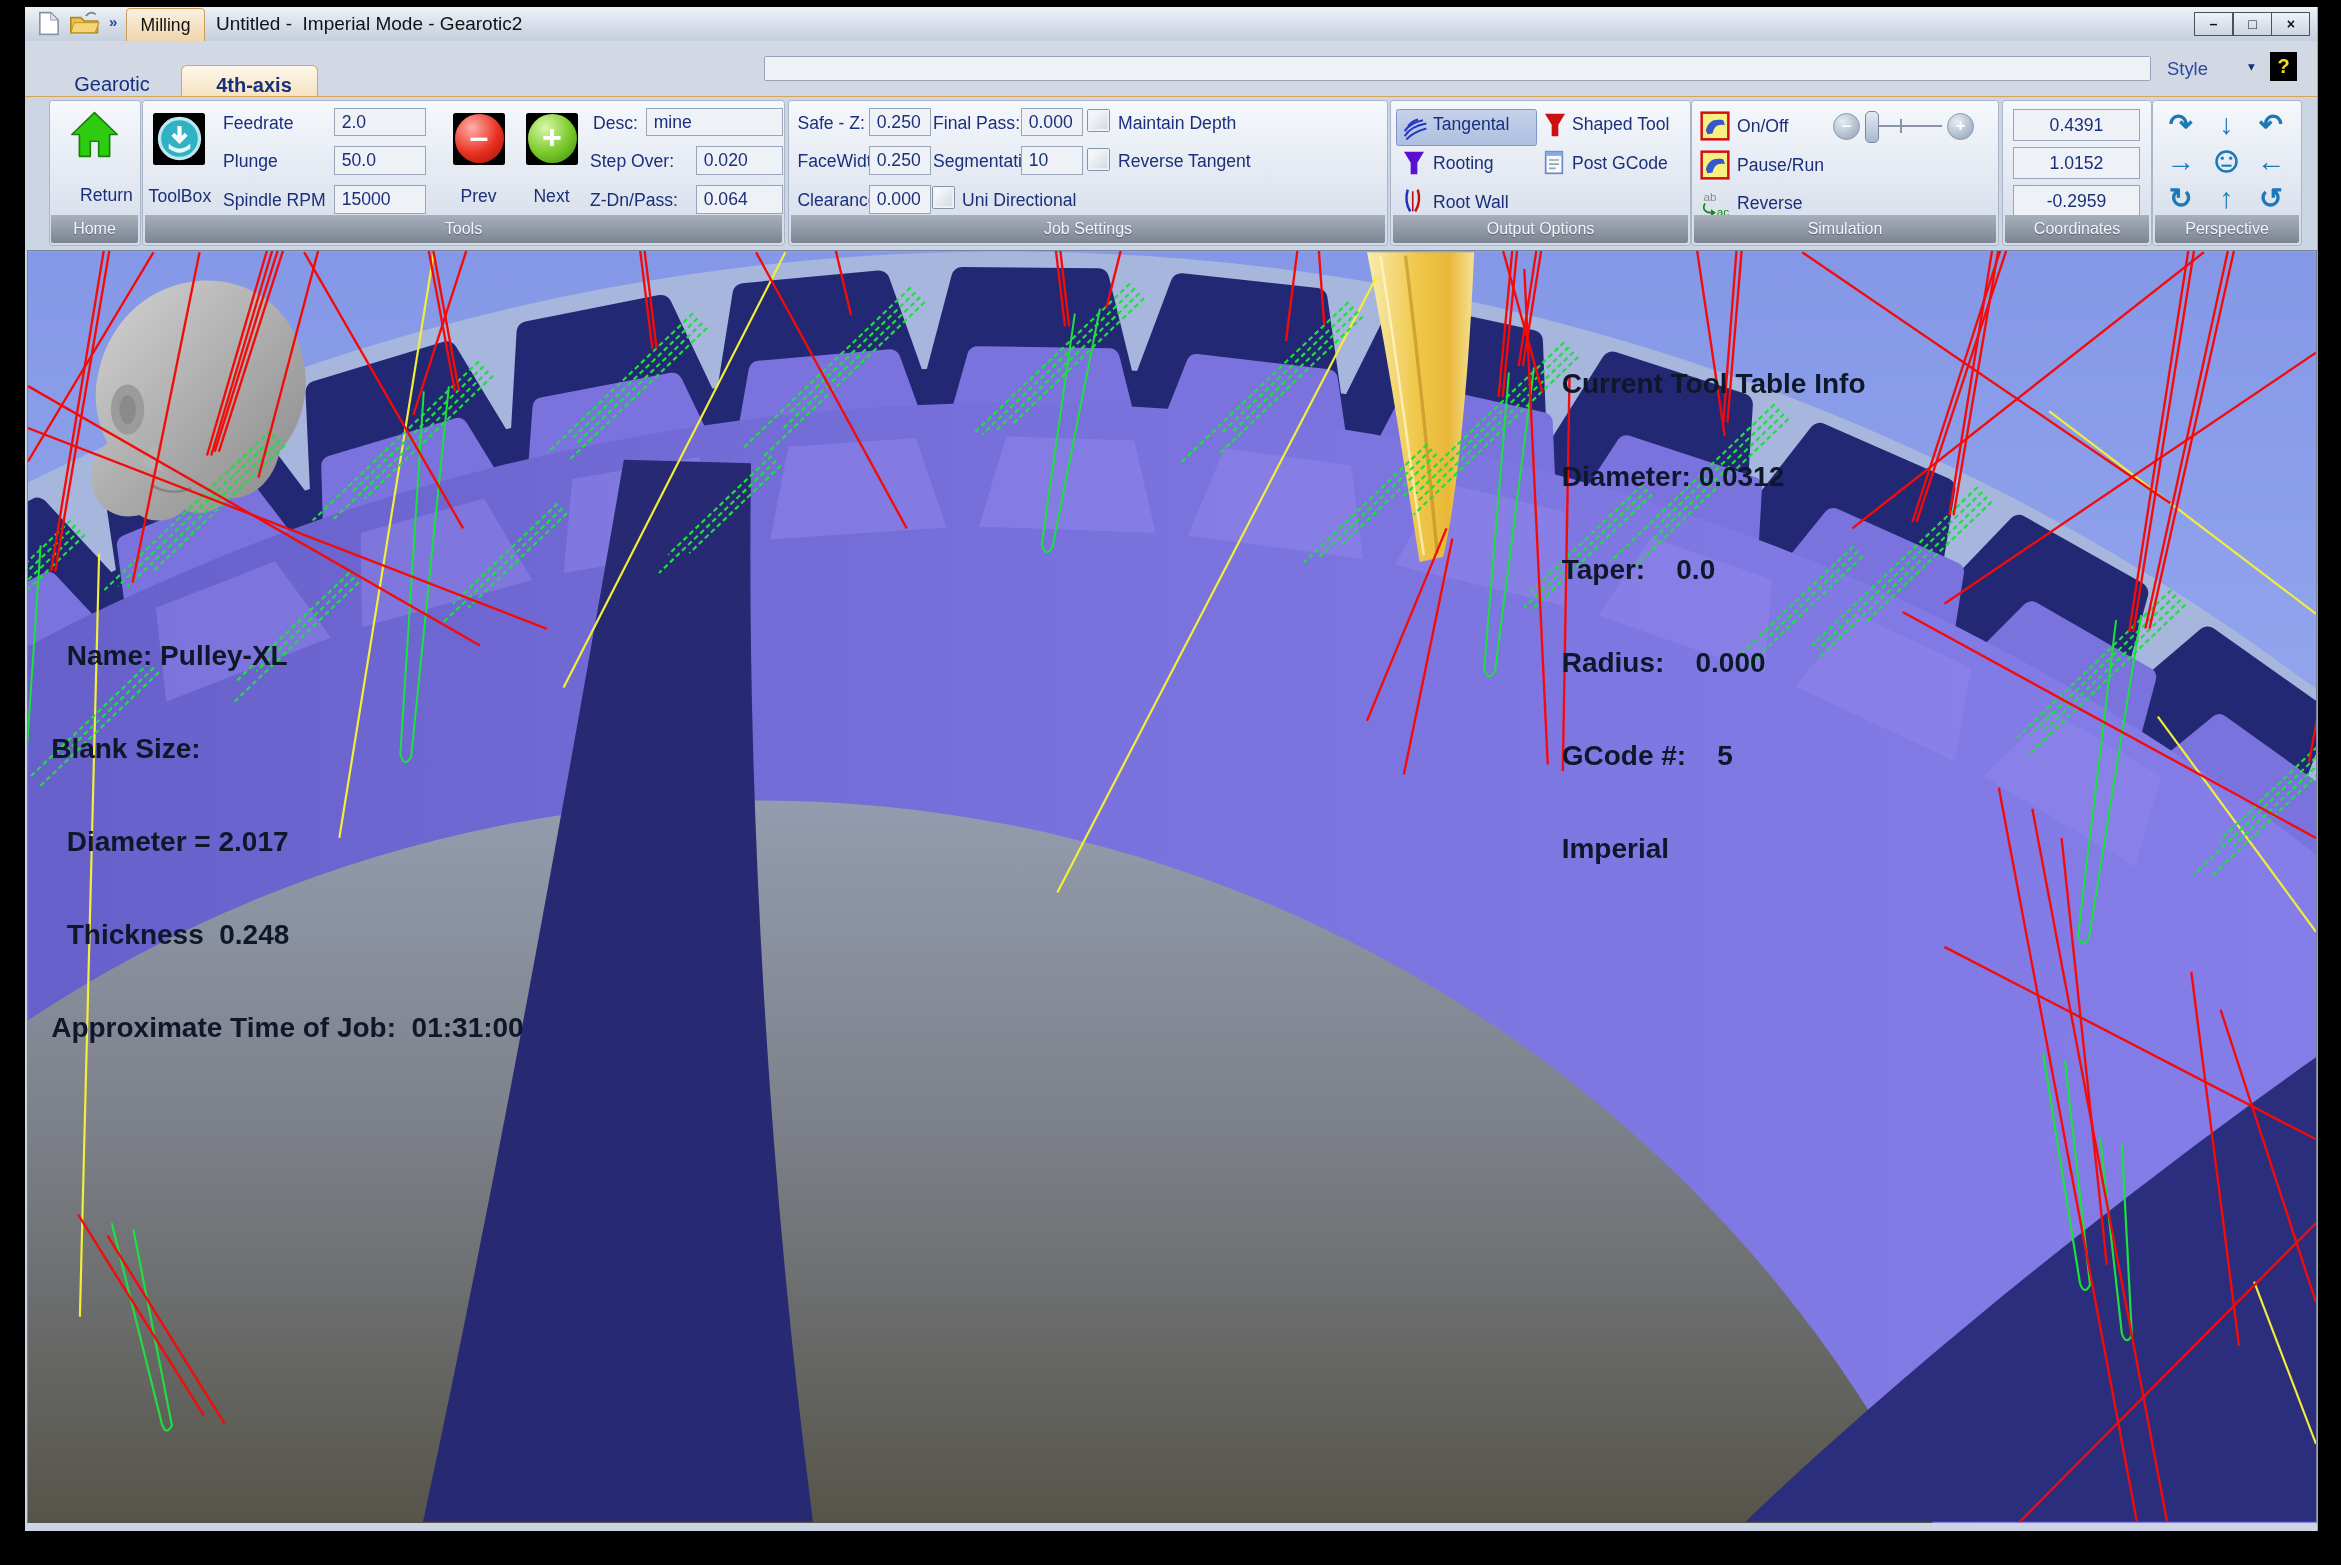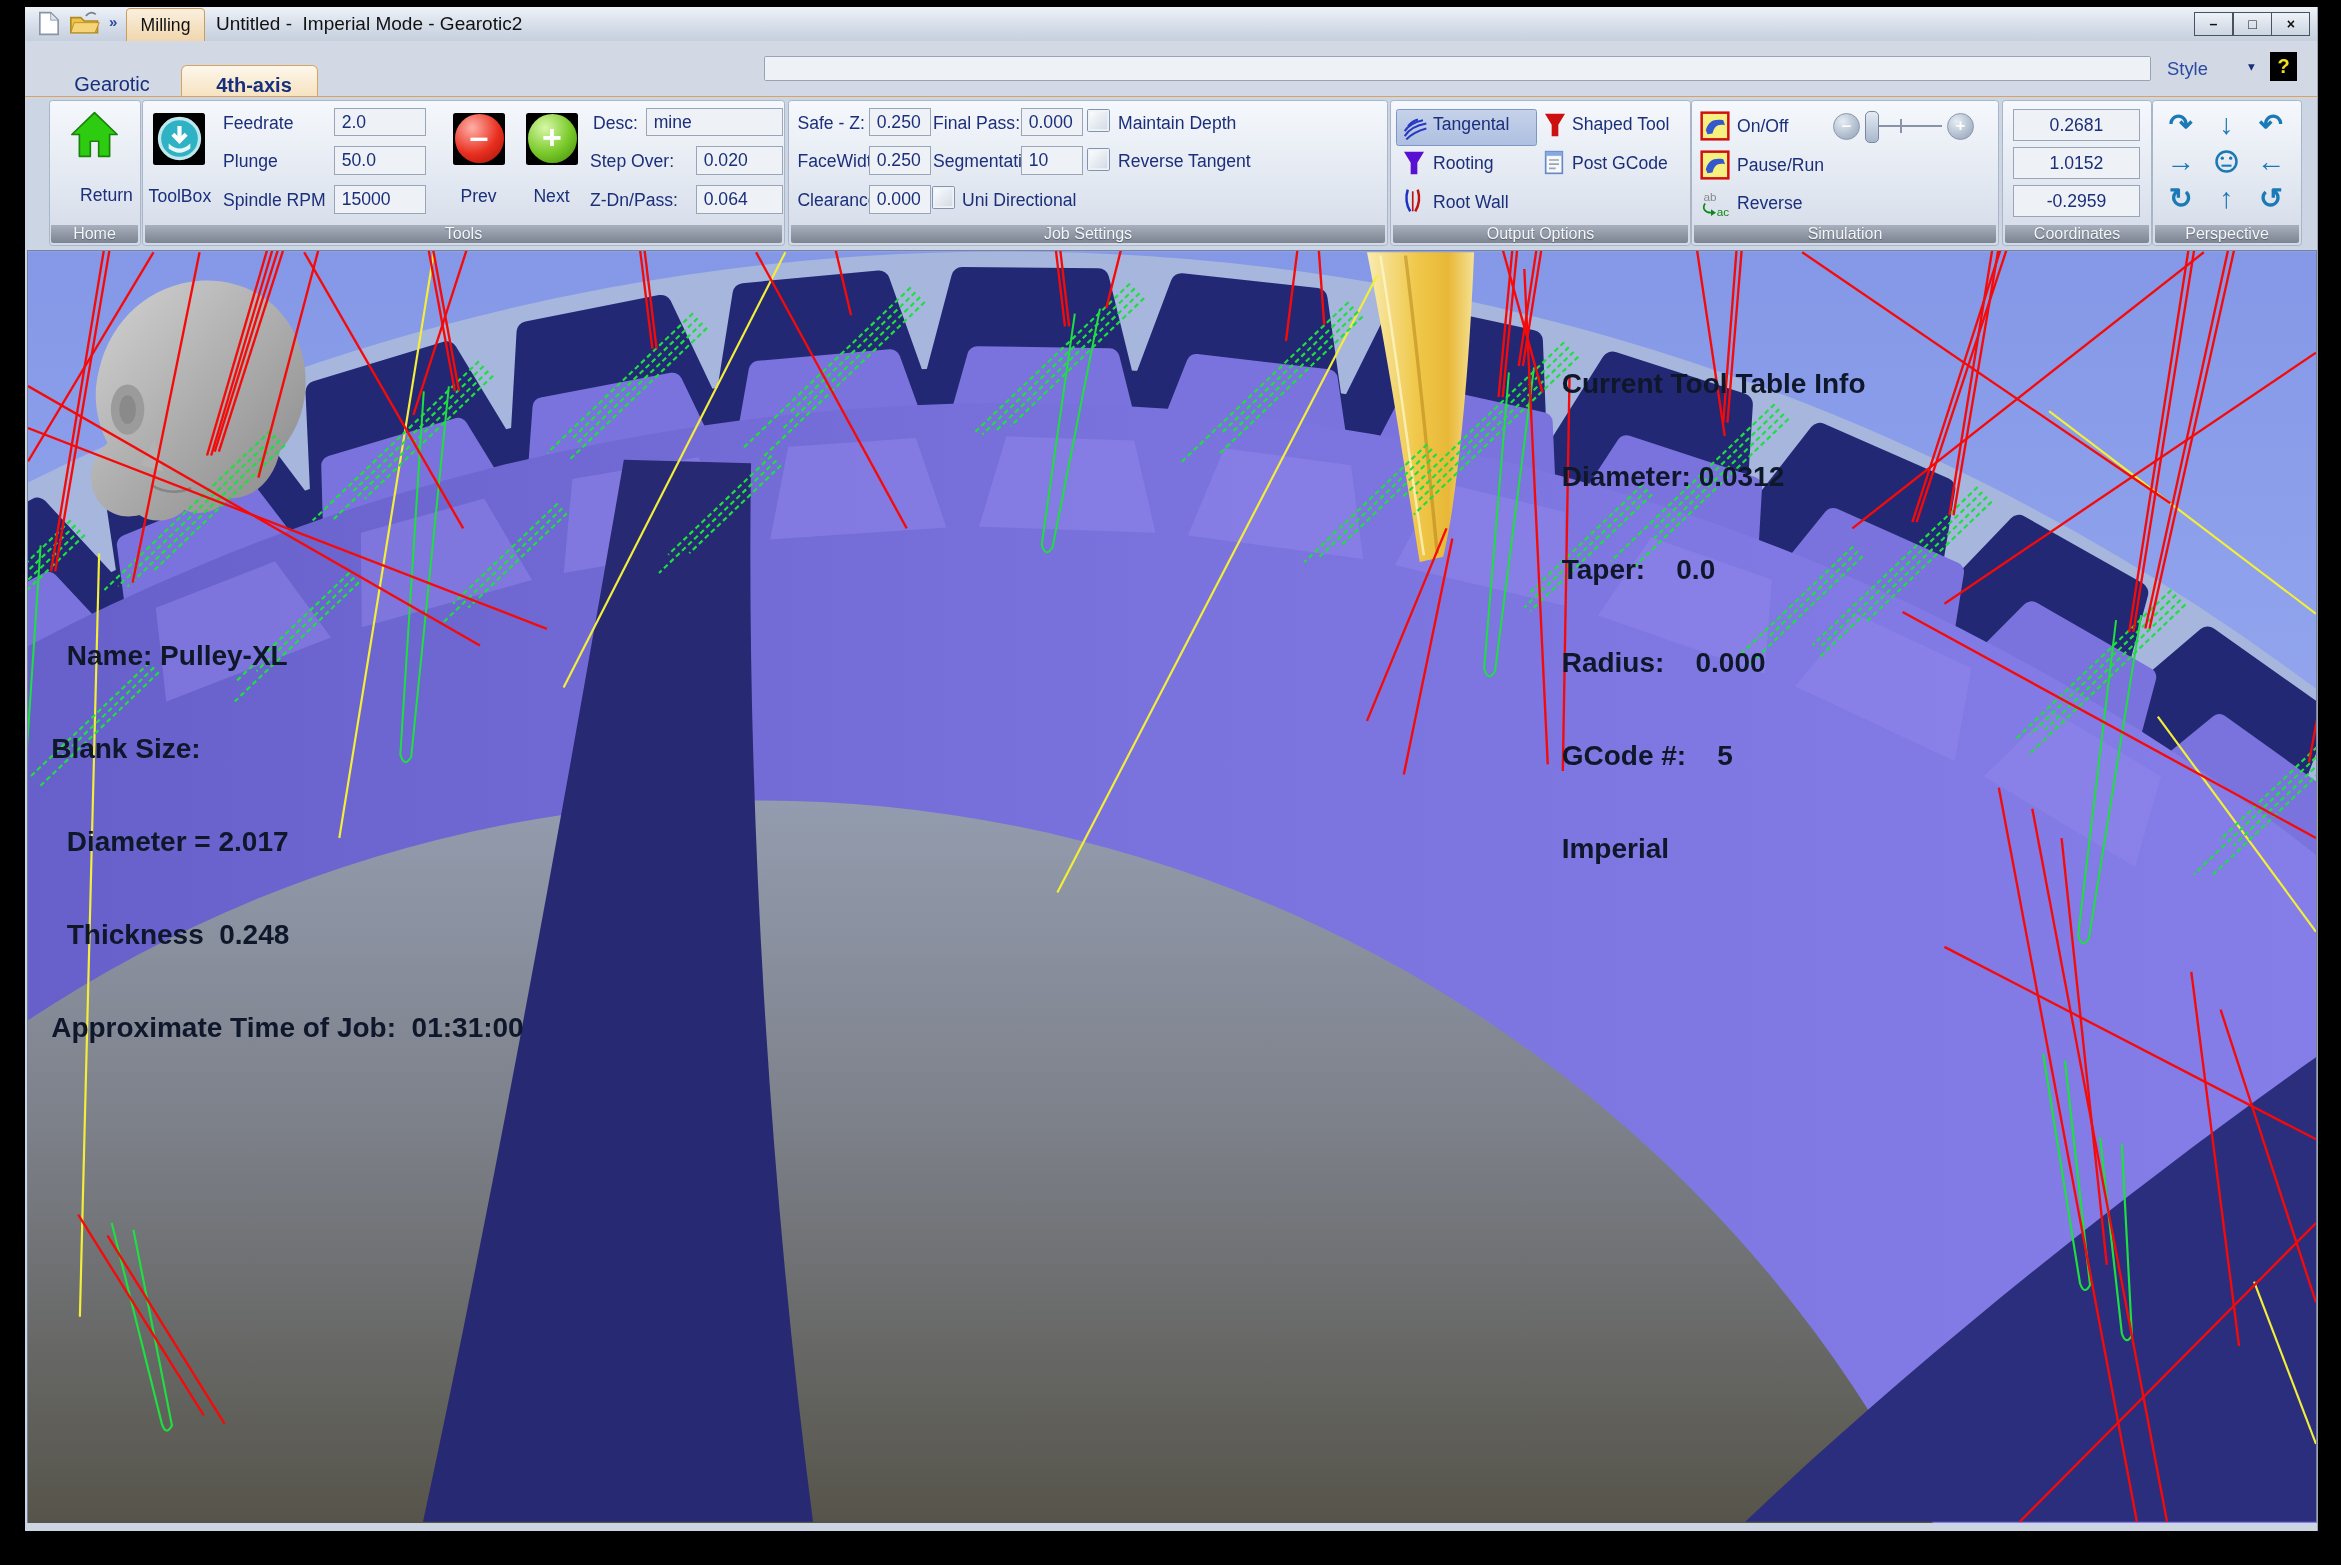--- a/index.html
+++ b/index.html
@@ -28,21 +28,21 @@
     border:0.8px solid #98a4b6;border-radius:1.7px;}
   #style-lbl{position:absolute;left:2142px;top:17px;font-size:18.4px;color:#2a4aa0;}
   #style-caret{position:absolute;left:2223px;top:18.4px;font-size:13.4px;color:#17307c;}
   #help-btn{position:absolute;left:2245px;top:11.7px;width:27px;height:28.5px;background:#000;
     display:flex;align-items:center;justify-content:center;color:#f5e020;font-weight:bold;font-size:20px;}
   
   #ribbon{position:absolute;left:0;top:89px;width:100%;height:154px;background:#ccd5e3;
     border-top:1.7px solid var(--accent-tan);}
   .g{position:absolute;top:3.4px;height:144px;background:linear-gradient(#f5f8fc,#e0e6f0 64%,#d2dae7);
     border:0.8px solid #aab6c8;border-radius:3.4px;}
-  .cap{position:absolute;left:1.7px;right:1.7px;bottom:1.7px;height:18px;border-radius:0 0 2.5px 2.5px;
+  .cap{position:absolute;left:1.7px;right:1.7px;bottom:1.7px;height:28px;border-radius:0 0 2.5px 2.5px;
     background:linear-gradient(#a8b0be,#7c8492);color:#f4f6f9;font-size:16px;
     display:flex;align-items:center;justify-content:center;text-shadow:0 0.8px 0.8px #565e6c;}
   .lbl{position:absolute;font-size:17.6px;color:var(--navy-text);white-space:nowrap;}
   .box{position:absolute;height:28.5px;background:#eef1f6;border:0.8px solid #9aa6b8;
     font-size:17.6px;color:var(--navy-text);display:flex;align-items:center;padding-left:6.7px;box-sizing:border-box;}
   .box.ctr{justify-content:center;padding-left:0;}
   .bigico{position:absolute;width:52px;height:52px;background:#000;border-radius:2.5px;
     display:flex;align-items:center;justify-content:center;}
   .cb{position:absolute;width:21px;height:21px;border:0.8px solid #8494ac;border-radius:1.7px;
     background:linear-gradient(135deg,#ffffff,#cfd8e4);box-shadow:inset 0 0 0 1.7px #eef3f8;}
@@ -234,21 +234,21 @@
             <path d="M6,16 C2,22 6,27 13,27" stroke="#108818" stroke-width="2" fill="none"></path>
             <path d="M13,23 l6,4 -6,4 z" fill="#108818"></path>
             <text x="20" y="31" font-size="14" fill="#108818" font-family="Liberation Sans">ac</text>
           </svg>
       </span>
       <span class="lbl" style="left:45px;top:92px">Reverse</span>
       <div class="cap">Simulation</div>
     </div>
 
     <div class="g" style="left:1977px;width:148px">
-      <div class="box ctr" style="left:10px;top:8.4px;width:127px;height:32px">0.2681</div>
+      <div class="box ctr" style="left:10px;top:8.4px;width:127px;height:32px">0.4391</div>
       <div class="box ctr" style="left:10px;top:46px;width:127px;height:32px">1.0152</div>
       <div class="box ctr" style="left:10px;top:84px;width:127px;height:32px">-0.2959</div>
       <div class="cap">Coordinates</div>
     </div>
 
     <div class="g" style="left:2127px;width:148px">
       <span class="parrow" style="left:6.7px;top:5px">↷</span>
       <span class="parrow" style="left:52px;top:5px">↓</span>
       <span class="parrow" style="left:97px;top:5px">↶</span>
       <span class="parrow" style="left:6.7px;top:42px">→</span>

